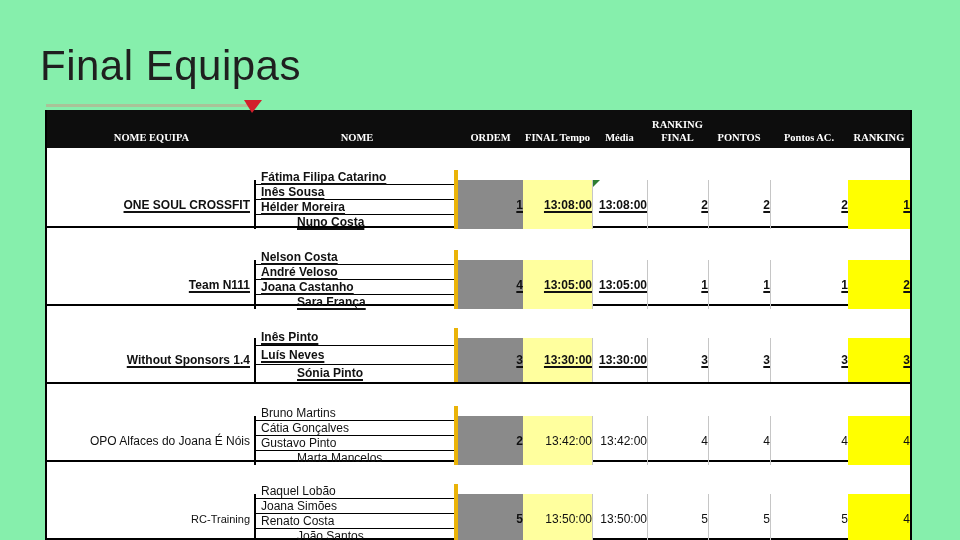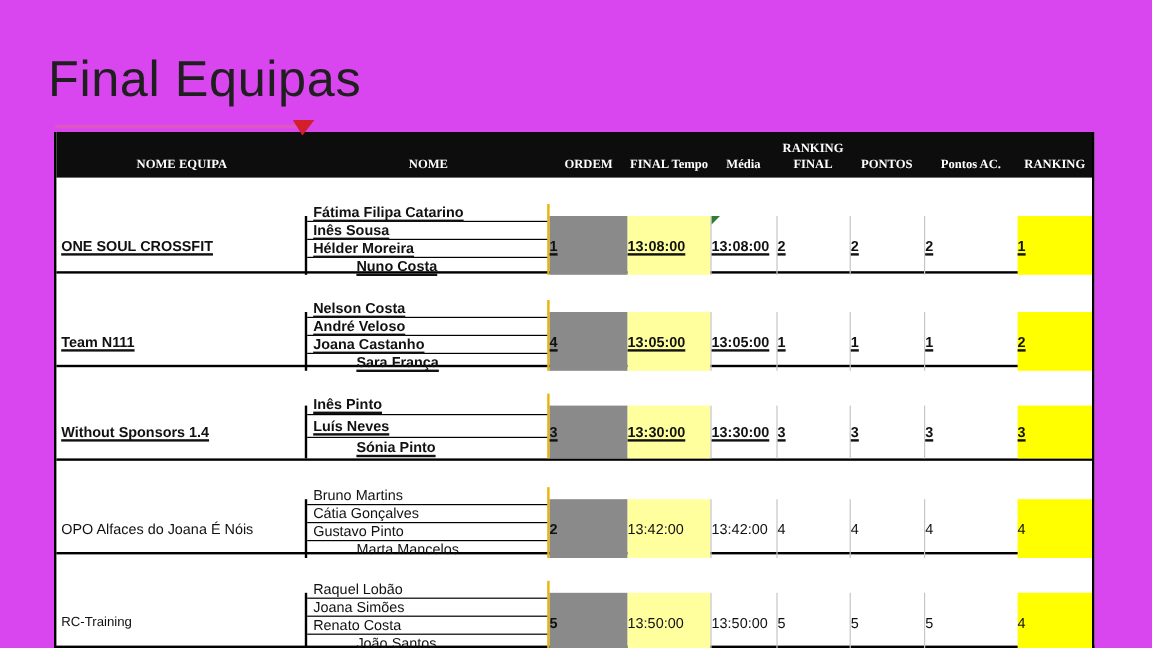--- a/index.html
+++ b/index.html
@@ -1,17 +1,17 @@
 <!DOCTYPE html>
 <html><head>
 <meta charset="utf-8">
 <style>
   * { margin:0; padding:0; box-sizing:border-box; }
   body { background:#fff; font-family:"Liberation Sans","DejaVu Sans",sans-serif; }
-  .stage { position:relative; width:960px; height:540px; background:#d946ef; overflow:hidden; }
+  .stage { position:relative; width:960px; height:540px; background:#86efac; overflow:hidden; }
 
   .page-title {
     position:absolute; left:40px; top:42px;
     font-size:42px; font-weight:300; letter-spacing:0.5px; color:#1f1f1f;
   }
 
   
   .red-underline {
     position:absolute; left:46px; top:104px; width:204px; height:3px;
     background:rgba(235,115,115,0.35); z-index:4;
@@ -32,24 +32,24 @@
   .thead { background:#0d0d0d; height:38px; }
   .th {
     color:#fff; font-weight:bold; font-size:10.5px; line-height:1.25;
     display:flex; align-items:flex-end; justify-content:center;
     text-align:center; padding:2px 1px 4px 1px;font-family:Liberation Serif, serif;
   }
 
   .trow { height:78px; }
   .trow + .trow { border-top:2px solid #000; }
 
-  .cell { display:flex; align-items:center; justify-content:flex-start; font-size:12px; color:#111;margin-top:32px; }
+  .cell { display:flex; align-items:center; justify-content:flex-end; font-size:12px; color:#111;margin-top:32px; }
 
   .c-team { border-right:2px solid #000; text-align:center; padding:0 4px; }
-  .c-names { border-right:2px solid #eab308; display:flex; flex-direction:column;margin-top:22px; }
+  .c-names { border-right:4px solid #eab308; display:flex; flex-direction:column;margin-top:22px; }
   .name {
     flex:1; display:flex; align-items:center; padding-left:5px;
     border-bottom:1px solid #000; font-size:12px; color:#111;
   }
   .name:last-child { border-bottom:none;padding-left:41px; }
 
   .c-ordem   { background:#8a8a8a; font-weight:bold; }
   .c-tempo   { background:#ffff9e; }
   .c-media   { border-left:1px solid #c6c6c6; position:relative; }
   .c-rf      { border-left:1px solid #c6c6c6; }

